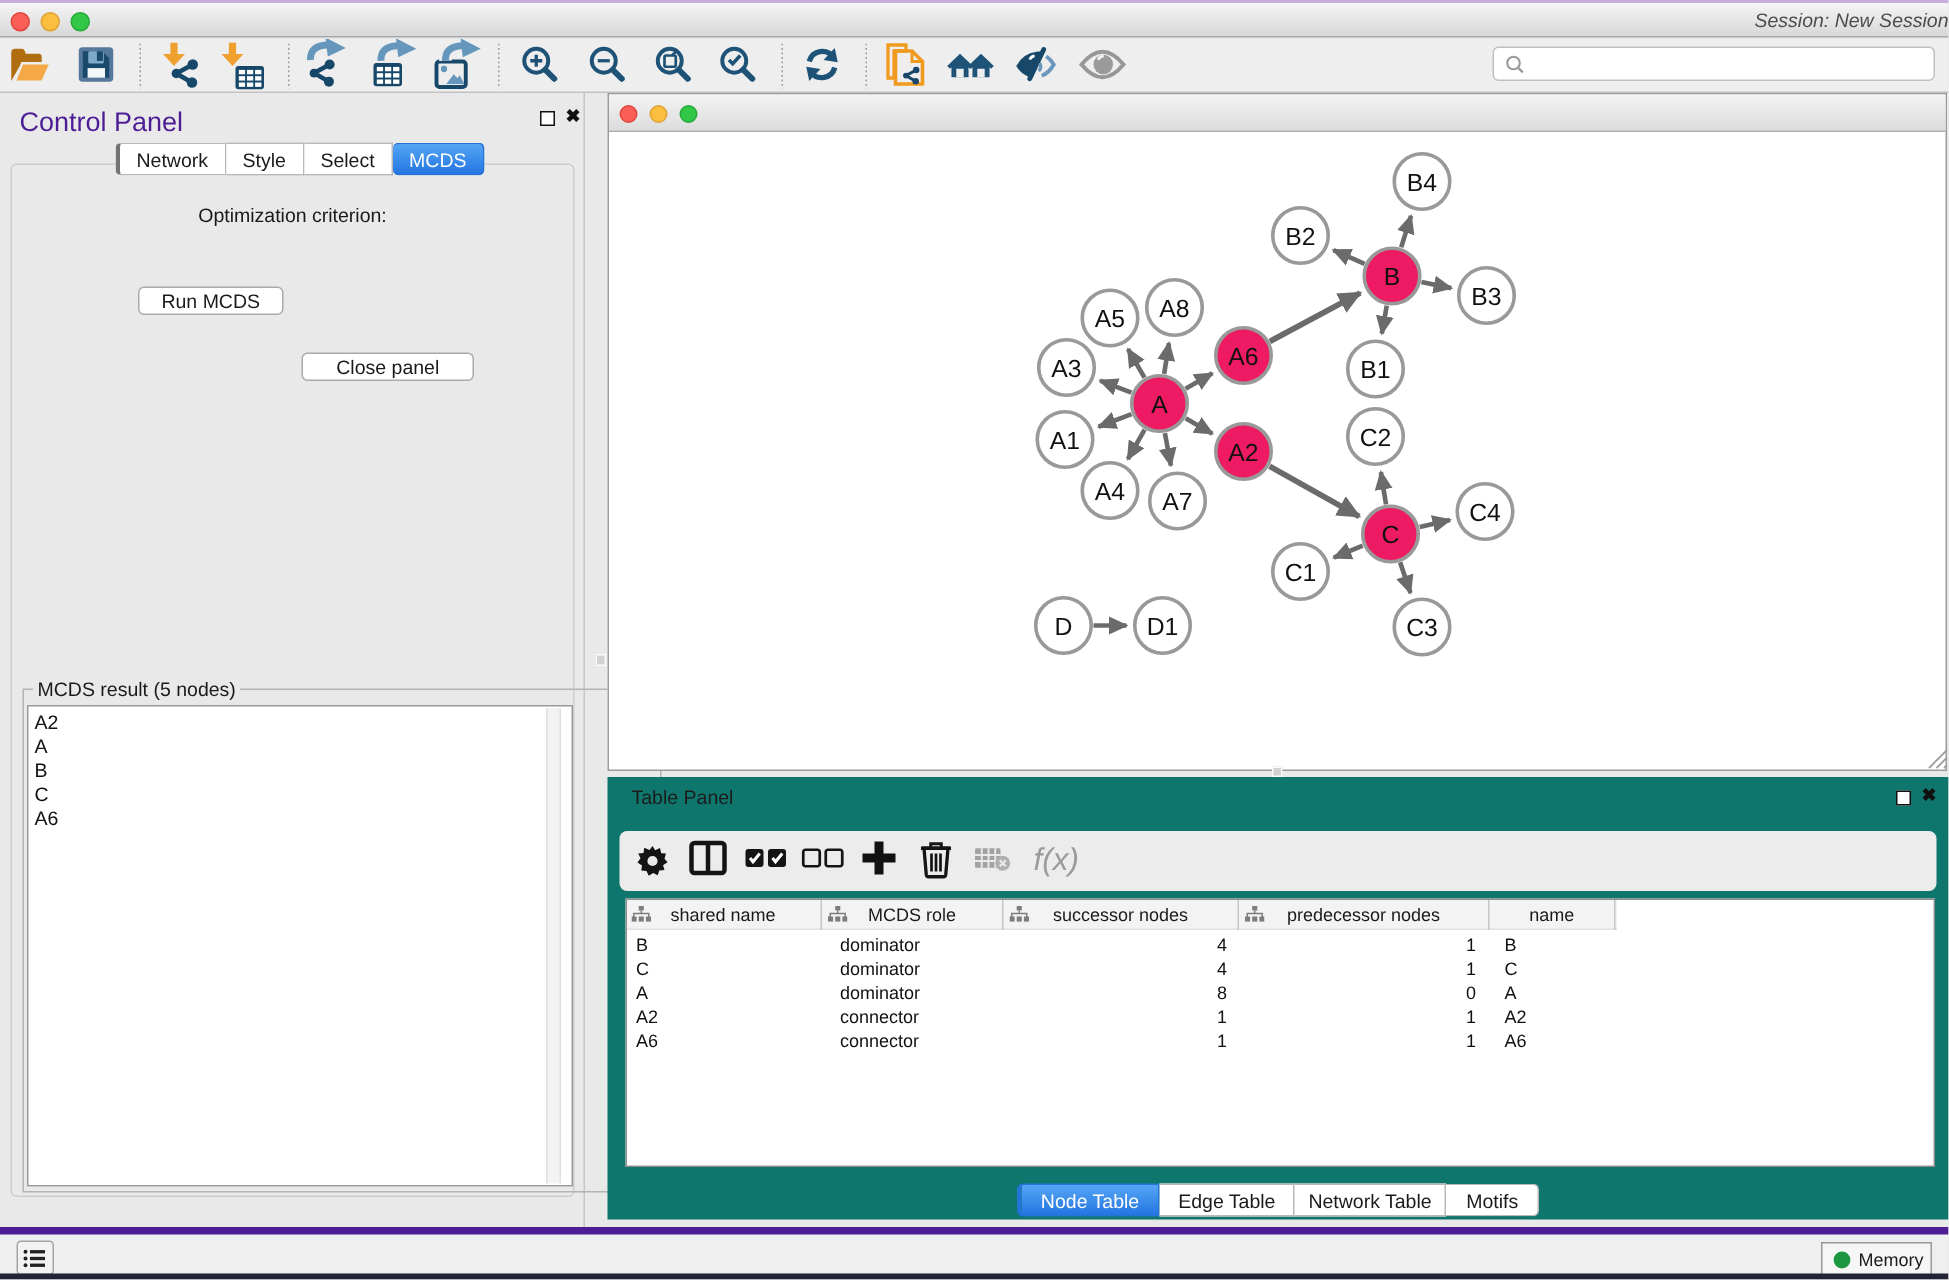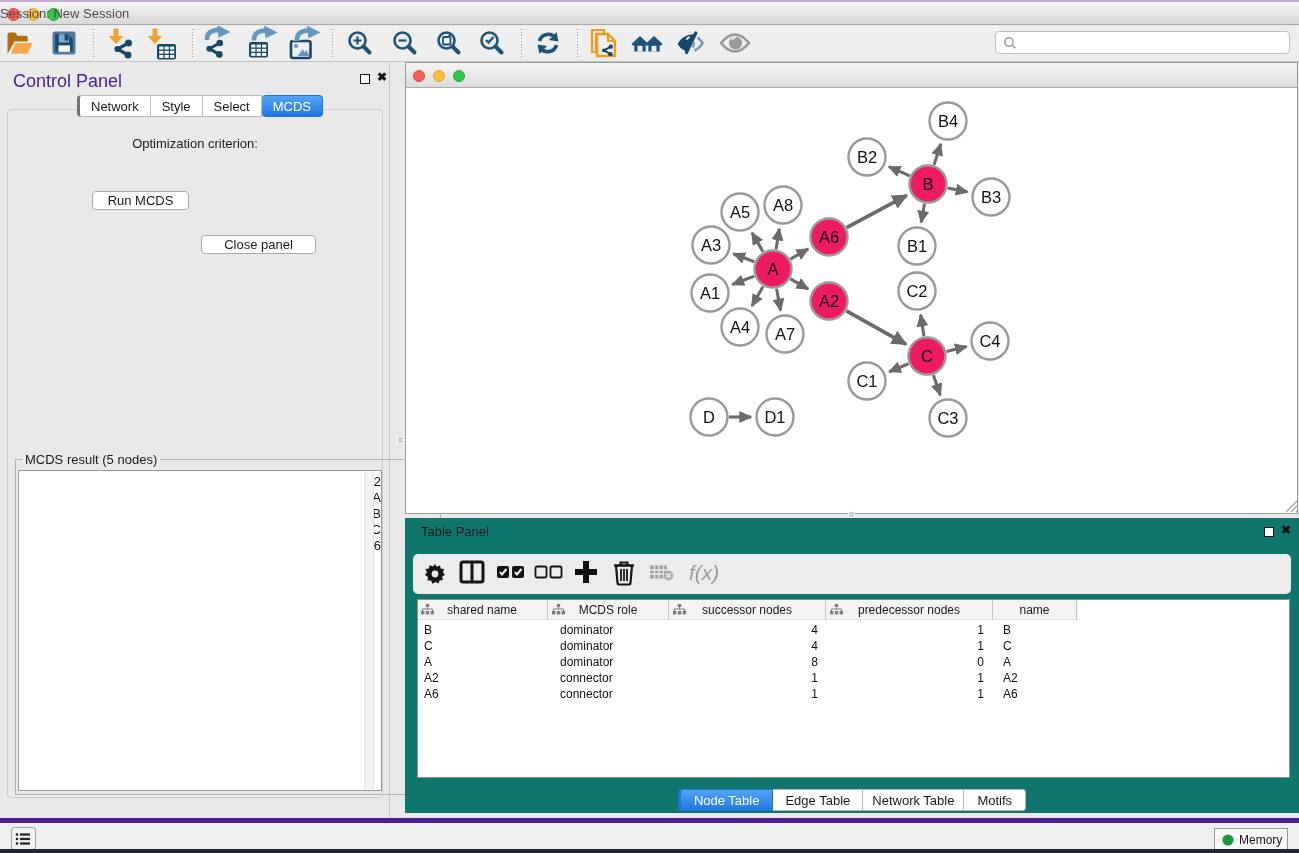--- a/index.html
+++ b/index.html
@@ -2,22 +2,22 @@
 <html><head>
 <meta charset="utf-8">
 <style>
 * { margin:0; padding:0; box-sizing:border-box; }
 html,body { width:1299px; height:853px; overflow:hidden; font-family:"Liberation Sans", sans-serif; }
 body { position:relative; background:#e9e9e9; }
 .abs { position:absolute; }
 #deskTop { left:0; top:0; width:1299px; height:2px; background:#c5aedd; }
 #titlebar { left:0; top:2px; width:1299px; height:23px;
   background:linear-gradient(#f5f5f5,#d8d8d8); border-bottom:1px solid #a9a9a9; }
-#titlebar .title { position:absolute; left:0; right:0; top:4px; text-align:left;
-  font-size:13px; color:#4c4c4c; }
+#titlebar .title { position:absolute; left:0; right:0; top:4px; text-align:right;
+  font-size:13px; color:#4c4c4c;font-style:italic; }
 .tl { position:absolute; top:6px; width:13px; height:13px; border-radius:50%; }
 #toolbar { left:0; top:26px; width:1299px; height:36px; background:#eeeeee; border-bottom:1px solid #c2c2c2; }
 .sep { position:absolute; top:3px; height:30px; width:1px;
   background-image:linear-gradient(#9a9a9a 33%, rgba(0,0,0,0) 0%);
   background-size:1px 3px; }
 #search { position:absolute; left:995px; top:5px; width:295px; height:23px; background:#fff;
   border:1px solid #c0c0c0; border-radius:4px; }
 #cpanel { left:0; top:62px; width:390px; height:756px; background:#e9e9e9; border-right:1px solid #c6c6c6; }
 #cpanel .hdr { position:absolute; left:13px; top:9px; font-size:18px; color:#4c1d95; }
 .winbtn-sq { position:absolute; width:10px; height:10px; border:1.5px solid #111; background:#fff; }
@@ -33,21 +33,21 @@
 #optlabel { position:absolute; left:0; width:390px; top:74px; text-align:center; font-size:13px; color:#1a1a1a; }
 #combo { position:absolute; left:43px; top:96px; width:311px; height:21px; background:#fff;
   border:1px solid #b3b3b3; border-radius:4px; font-size:13px; line-height:19px; color:#111;
   padding-left:12px; }
 #combo .step { position:absolute; right:-1px; top:-1px; width:17px; height:21px;
   background:linear-gradient(#5babf7,#1e73e4); border-radius:0 4px 4px 0; }
 .btn { position:absolute; height:19px; background:#fff;
   border:1px solid #aaaaaa; border-radius:4px; font-size:13px; color:#1a1a1a;
   text-align:center; line-height:17px; }
 #groupbox { position:absolute; left:15px; top:397px; width:426px; height:336px;
-  border:1px solid #b4b4b4;text-align:right; }
+  border:1px solid #b4b4b4; }
 #groupbox .glabel { position:absolute; left:6px; top:-8px; background:#e9e9e9; padding:0 3px;
   font-size:13px; color:#1a1a1a; }
 #mcdslist { position:absolute; left:2px; top:10px; width:364px; height:321px; background:#fff;
   border:1px solid #9a9a9a; font-size:13px; color:#111; padding-top:3px; }
 #mcdslist div { padding-left:4px; height:16px; line-height:16px; }
 #mcdslist .sb { position:absolute; right:7px; top:1px; width:10px; height:317px; background:#f3f3f3;
   border-left:1px solid #e0e0e0; border-right:1px solid #e0e0e0; padding:0; }
 #netwin { left:405px; top:62px; width:893px; height:452px; background:#fff; border:1px solid #9b9b9b; }
 #nettitle { position:absolute; left:0; top:0; width:100%; height:25px;
   background:linear-gradient(#f4f4f4,#dcdcdc); border-bottom:1px solid #ababab; }

